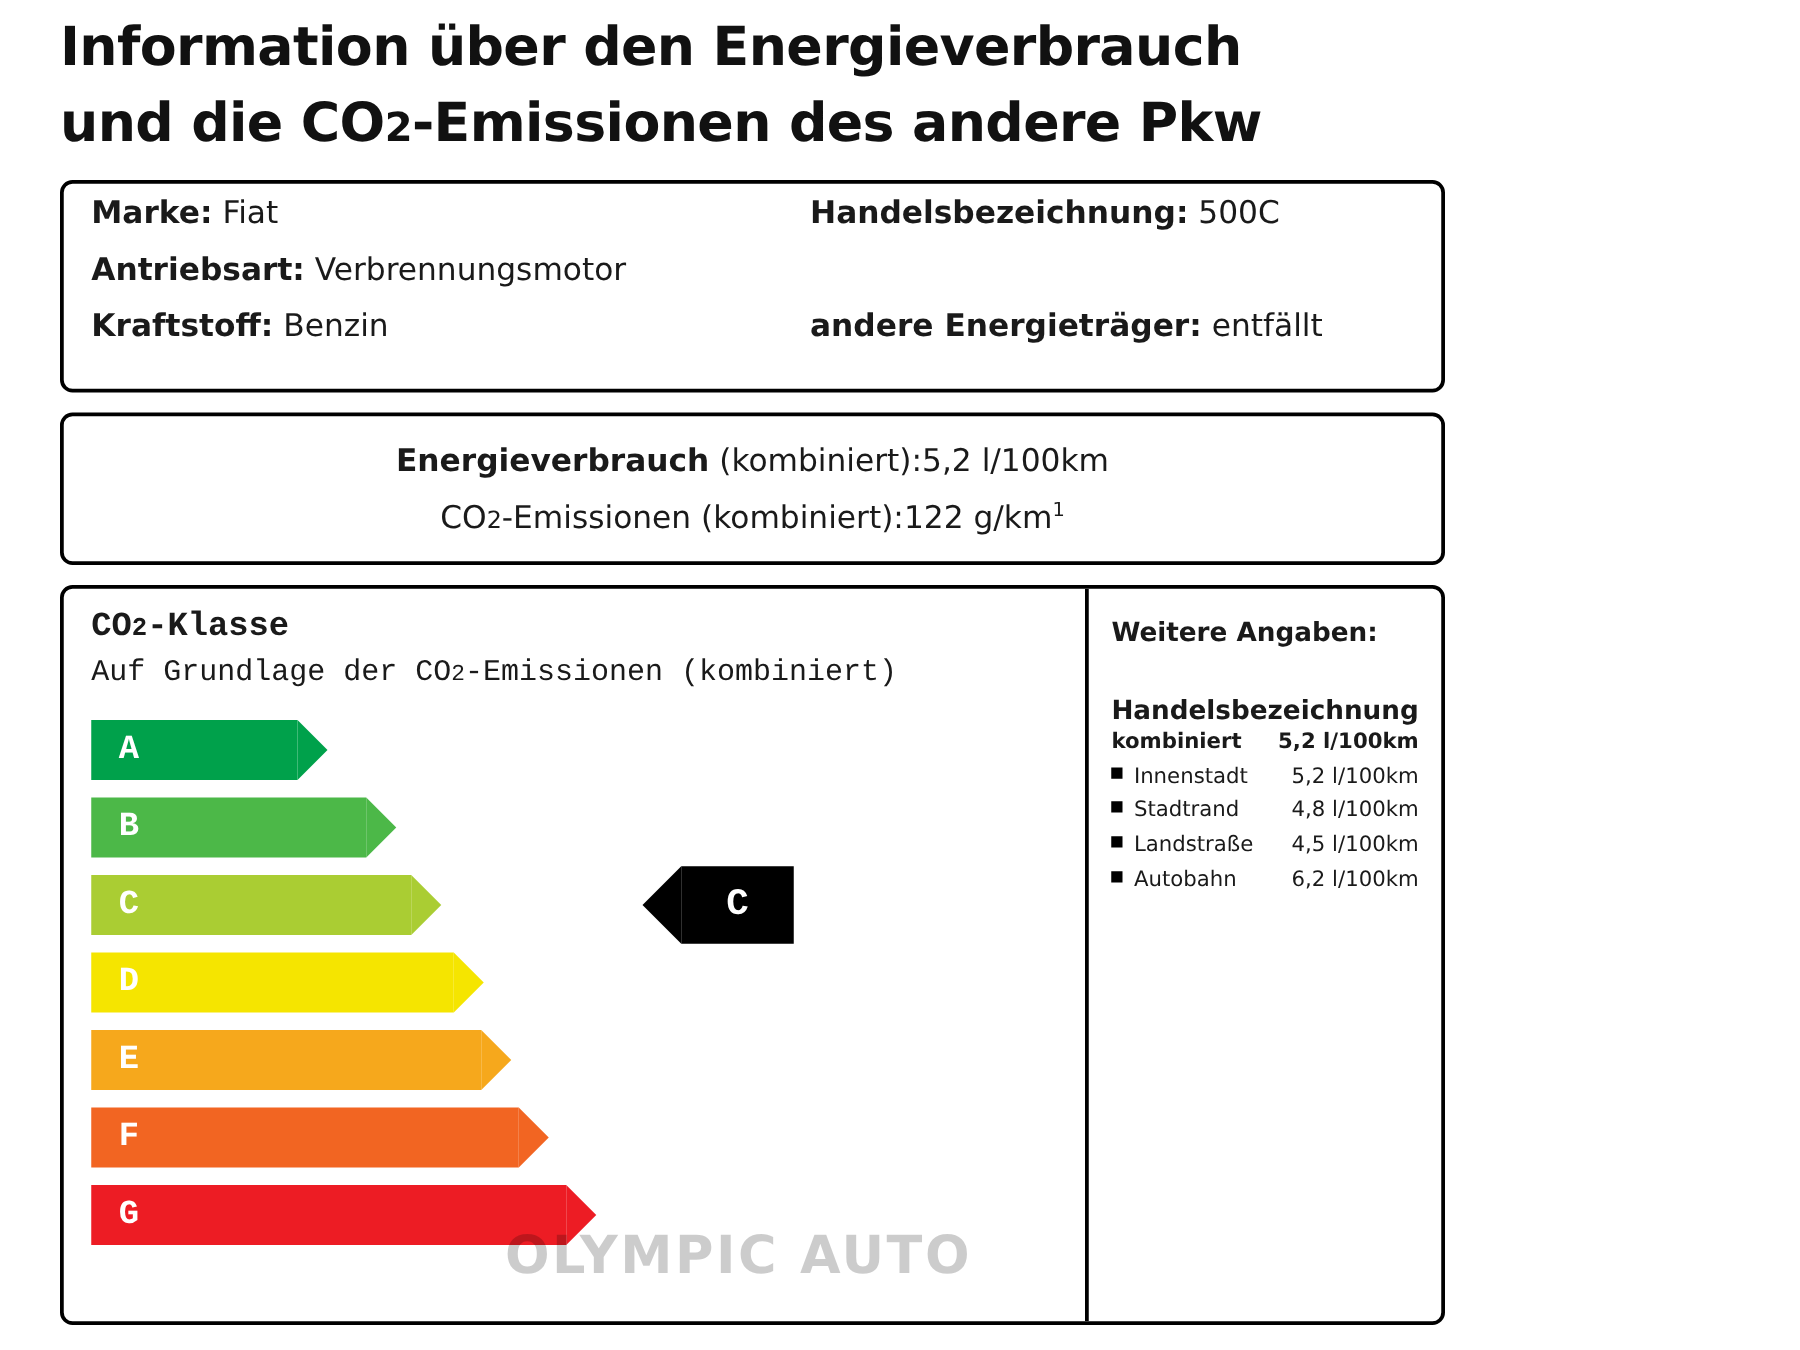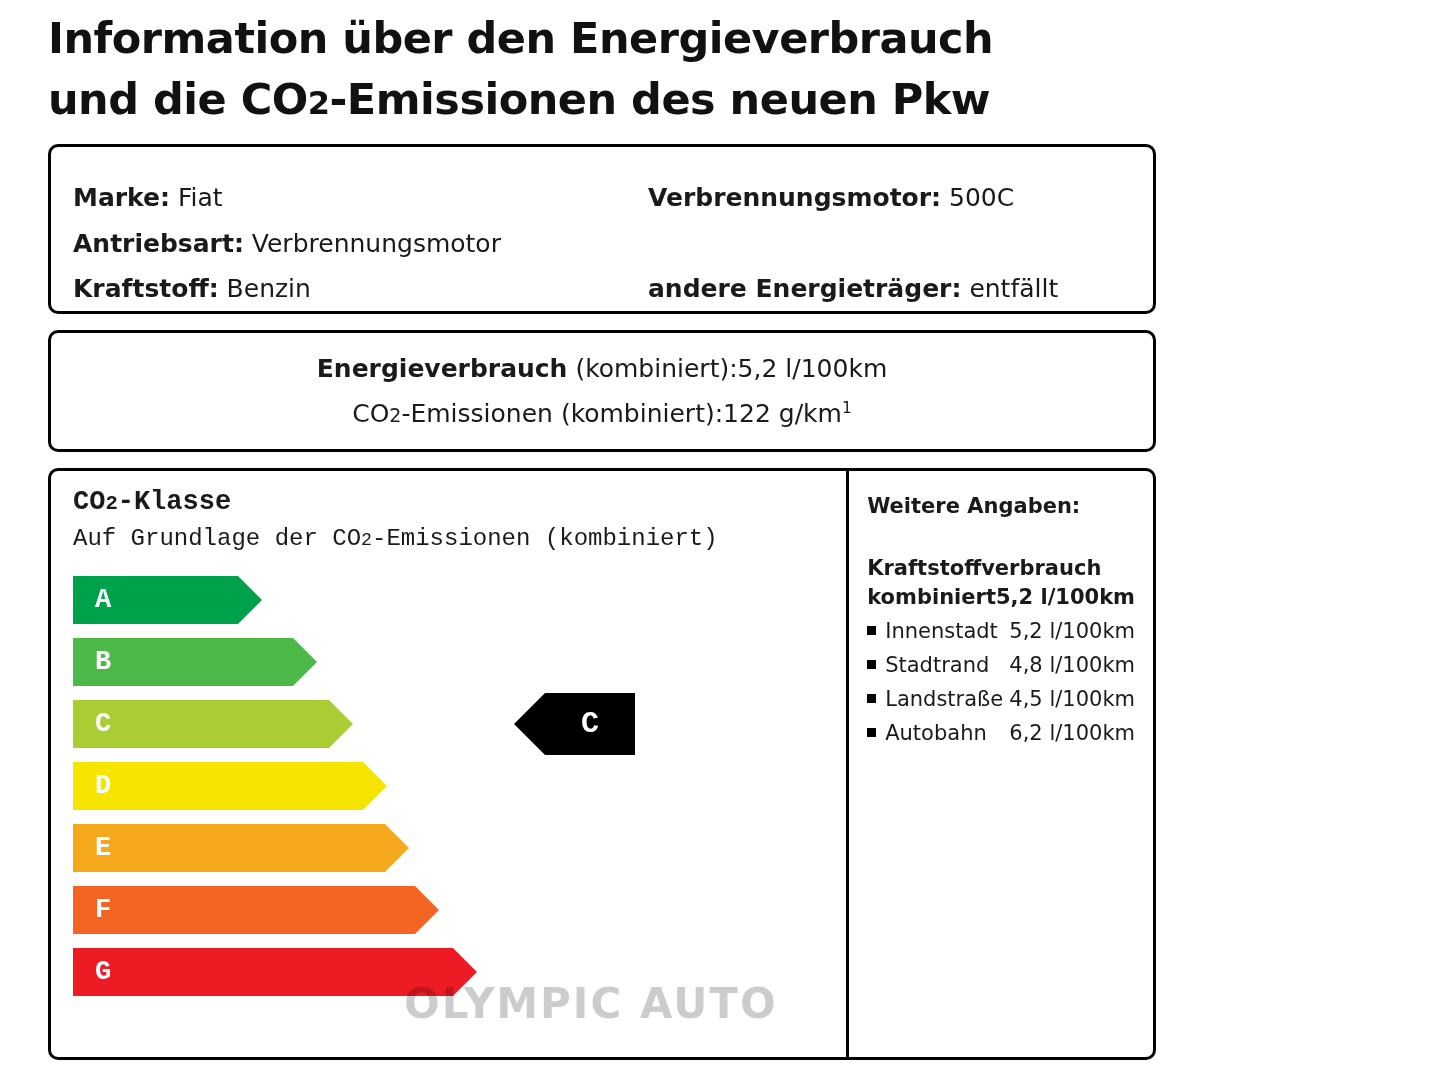--- a/index.html
+++ b/index.html
@@ -42,21 +42,21 @@
     border: 3px solid #000;
     border-radius: 10px;
     box-sizing: border-box;
   }
 
   
   .ident {
     margin-top: 14px;
     height: 170px;
     display: flex;
-    padding: 28px 22px 10px 22px;
+    padding: 0 22px 10px 22px;
     position: relative;
   }
   .ident-col {
     width: 50%;
     box-sizing: border-box;
   }
   .ident-col.right { padding-left: 46px; }
   .kv {
     font-size: 25px;
     line-height: 1.82;
@@ -197,21 +197,21 @@
   }
   .rt-section {
     margin-top: 36px;
     font-size: 21px;
     font-weight: bold;
   }
   .rt-row {
     display: flex;
     justify-content: space-between;
     align-items: baseline;
-    font-size: 21px;
+    font-size: 17px;
     line-height: 1.62;
     white-space: nowrap;
   }
   .rt-row.head { font-weight: bold; }
   .rt-row .lbl { display: flex; align-items: baseline; }
   .bullet {
     display: inline-block;
     width: 9px; height: 9px;
     background: #000;
     margin-right: 9px;
@@ -235,31 +235,31 @@
     z-index: 5;
   }
 </style>
 </head>
 <body>
 
 <div class="page">
 
   <div class="title">
     <div>Information über den Energieverbrauch</div>
-    <div><span>und die CO</span><span class="sub">2</span><span>-Emissionen des neuen Pkw</span></div>
+    <div><span>und die CO</span><span class="sub">2</span><span>-Emissionen des andere Pkw</span></div>
   </div>
 
   <div class="box ident">
     <div class="ident-col">
       <div class="kv"><b>Marke:</b> <span>Fiat</span></div>
       <div class="kv"><b>Antriebsart:</b> <span>Verbrennungsmotor</span></div>
       <div class="kv"><b>Kraftstoff:</b> <span>Benzin</span></div>
     </div>
     <div class="ident-col right">
-      <div class="kv"><b>Verbrennungsmotor:</b> <span>500C</span></div>
+      <div class="kv"><b>Handelsbezeichnung:</b> <span>500C</span></div>
       <div class="kv spacer">&nbsp;</div>
       <div class="kv"><b>andere Energieträger:</b> <span>entfällt</span></div>
     </div>
   </div>
 
   <div class="box consumption">
     <div class="crow">
       <div class="label"><b>Energieverbrauch</b> <span>(kombiniert):</span></div>
       <div class="value">5,2 l/100km</div>
     </div>
@@ -312,21 +312,21 @@
           <div class="bar">
             <div class="body" style="width: 380px; background: rgb(237, 28, 36); color: rgb(237, 28, 36);">
               <span style="color: rgb(255, 255, 255);">G</span>
             </div>
           </div>
         </div>
     </div>
 
     <div class="class-right">
       <div class="rt-title">Weitere Angaben:</div>
-      <div class="rt-section">Kraftstoffverbrauch</div>
+      <div class="rt-section">Handelsbezeichnung</div>
       <div id="detail-rows">
           <div class="rt-row head">
             <div class="lbl">
               <span>kombiniert</span>
             </div>
             <div class="val">5,2 l/100km</div>
           </div>
           <div class="rt-row">
             <div class="lbl">
               <span class="bullet"></span>

